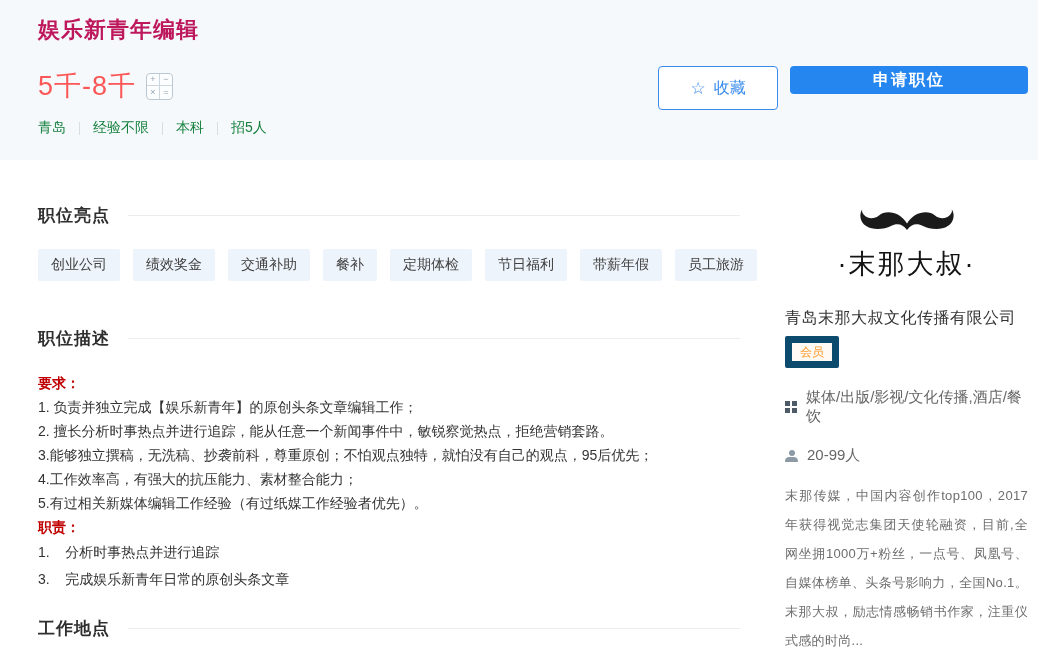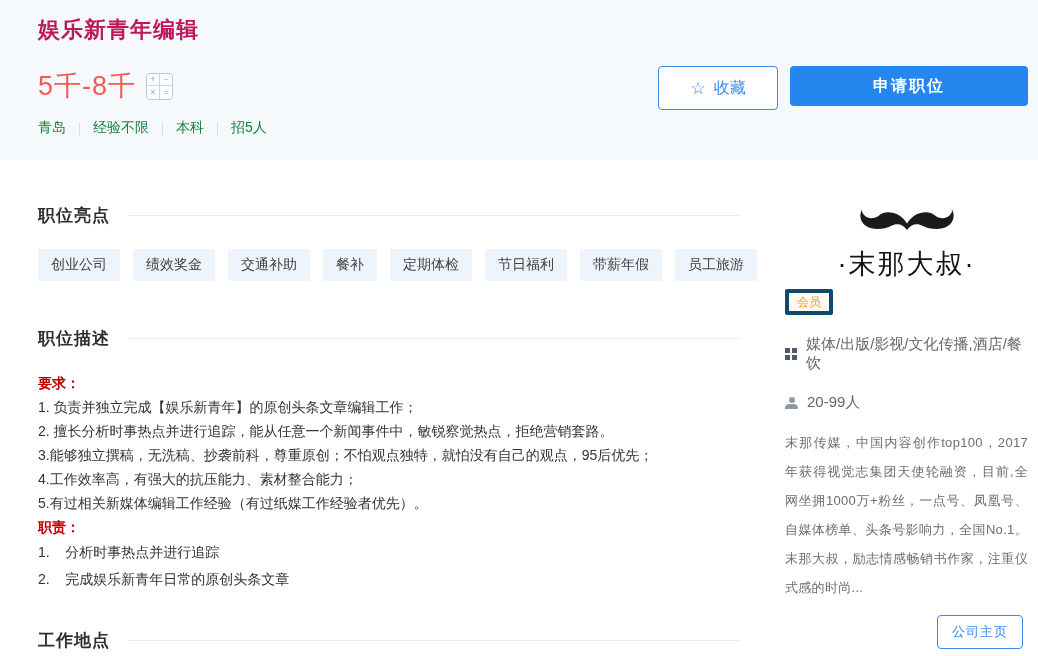--- a/index.html
+++ b/index.html
@@ -19,21 +19,21 @@
   .calc-cell:nth-child(1){ border-right:1px solid #ccd6de; border-bottom:1px solid #ccd6de; }
   .calc-cell:nth-child(2){ border-bottom:1px solid #ccd6de; }
   .calc-cell:nth-child(3){ border-right:1px solid #ccd6de; }
   .meta-row { margin-top:15px; display:flex; align-items:center; font-size:14px; color:#15803d; }
   .meta-sep { width:1px; height:13px; background:#d8dde2; margin:0 13px; }
   .fav-btn { position:absolute; top:66px; right:260px; width:120px; height:44px;
     background:#fff; border:1px solid #3a8bee; border-radius:4px; color:#3a8bee;
     font-size:16px; display:flex; align-items:center; justify-content:center; gap:8px; cursor:pointer;
     font-family:inherit; }
   .star { font-size:17px; line-height:1; }
-  .apply-btn { position:absolute; top:66px; right:10px; width:238px; height:40px;
+  .apply-btn { position:absolute; top:66px; right:10px; width:238px; height:28px;
     background:#2486ee; border:none; border-radius:4px; color:#fff; font-size:16px;
     font-weight:bold; letter-spacing:2px; cursor:pointer; font-family:inherit; }
 
   
   .main { display:flex; padding-left:38px; }
   .left-col { width:702px; }
   .right-col { width:243px; margin-left:45px; }
 
   .sec-head { display:flex; align-items:center; }
   .sec-head h2 { font-size:17px; font-weight:bold; color:#2f2f2f; letter-spacing:1px; white-space:nowrap; }
@@ -43,28 +43,28 @@
   .tags { margin-top:22px; display:flex; }
   .tag { background:#eef4fb; color:#404040; font-size:14px; padding:7px 13px;
     border-radius:2px; margin-right:13px; white-space:nowrap; }
 
   .sec-desc { margin-top:46px; }
   .desc-body { margin-top:21px; font-size:14px; line-height:24px; color:#333; }
   .desc-body div { white-space:pre-wrap; }
   .red-label { color:#c00000; font-weight:bold; }
   .duty-line { line-height:27px; }
 
-  .sec-loc { margin-top:36px; }
+  .sec-loc { margin-top:24px; }
 
   
   .logo-box { margin-top:46px; text-align:center; }
   .logo-text { font-size:27px; font-weight:normal; color:#141414; letter-spacing:2px; margin-top:4px; }
   .company-name { margin-top:26px; font-size:16px; color:#333; letter-spacing:0.5px; }
   .member-badge { display:inline-block; margin-top:7px; font-size:12px; color:#ff9a2e;
-    border:4px solid #0c4a6e; background:#fffaf3; border-radius:2px; padding:2px 8px; line-height:14px; }
+    border:7px solid #0c4a6e; background:#fffaf3; border-radius:2px; padding:2px 8px; line-height:14px; }
   .info-row { margin-top:20px; display:flex; align-items:center; gap:9px;
     font-size:15px; color:#666; }
   .grid-icon { display:grid; grid-template-columns:5px 5px; grid-template-rows:5px 5px; gap:2px; }
   .grid-icon i { background:#4e5a66; display:block; }
   .person-icon { position:relative; width:13px; height:12px; }
   .person-icon::before { content:""; position:absolute; top:0; left:3.5px; width:6px; height:6px;
     border-radius:50%; background:#8d9aa6; }
   .person-icon::after { content:""; position:absolute; bottom:0; left:0; width:13px; height:5px;
     border-radius:5px 5px 1px 1px; background:#8d9aa6; }
   .company-desc { margin-top:16px; font-size:13px; line-height:29px; color:#6e6e6e;
@@ -133,21 +133,21 @@
         </div>
         <div class="desc-body">
           <div class="red-label">要求：</div>
           <div>1. 负责并独立完成【娱乐新青年】的原创头条文章编辑工作；</div>
           <div>2. 擅长分析时事热点并进行追踪，能从任意一个新闻事件中，敏锐察觉热点，拒绝营销套路。</div>
           <div>3.能够独立撰稿，无洗稿、抄袭前科，尊重原创；不怕观点独特，就怕没有自己的观点，95后优先；</div>
           <div>4.工作效率高，有强大的抗压能力、素材整合能力；</div>
           <div>5.有过相关新媒体编辑工作经验（有过纸媒工作经验者优先）。</div>
           <div class="red-label">职责：</div>
           <div class="duty-line">1.    分析时事热点并进行追踪</div>
-          <div class="duty-line">2.    完成娱乐新青年日常的原创头条文章</div>
+          <div class="duty-line">3.    完成娱乐新青年日常的原创头条文章</div>
         </div>
       </section>
 
       <section class="sec-loc">
         <div class="sec-head">
           <h2>工作地点</h2>
           <div class="sec-line"></div>
         </div>
 
       </section>
@@ -156,20 +156,21 @@
 
     <aside class="right-col">
 
       <div class="logo-box">
         <svg width="98" height="32" viewBox="0 0 120 40">
           <path d="M60 22 C52 8 34 4 25 12 C20 16 12 17 7 12 C5 10 3 7 4 4 C0 10 1 20 9 25 C18 31 32 29 40 25 C48 21 55 23 60 30 C65 23 72 21 80 25 C88 29 102 31 111 25 C119 20 120 10 116 4 C117 7 115 10 113 12 C108 17 100 16 95 12 C86 4 68 8 60 22 Z" fill="#1b1b1b"></path>
         </svg>
         <div class="logo-text">·末那大叔·</div>
       </div>
 
+      <div class="company-name">青岛末那大叔文化传播有限公司</div>
       <span class="member-badge">会员</span>
 
       <div class="info-row">
         <span class="grid-icon">
             <i></i>
             <i></i>
             <i></i>
             <i></i>
           </span>
         <span>媒体/出版/影视/文化传播,酒店/餐饮</span>

